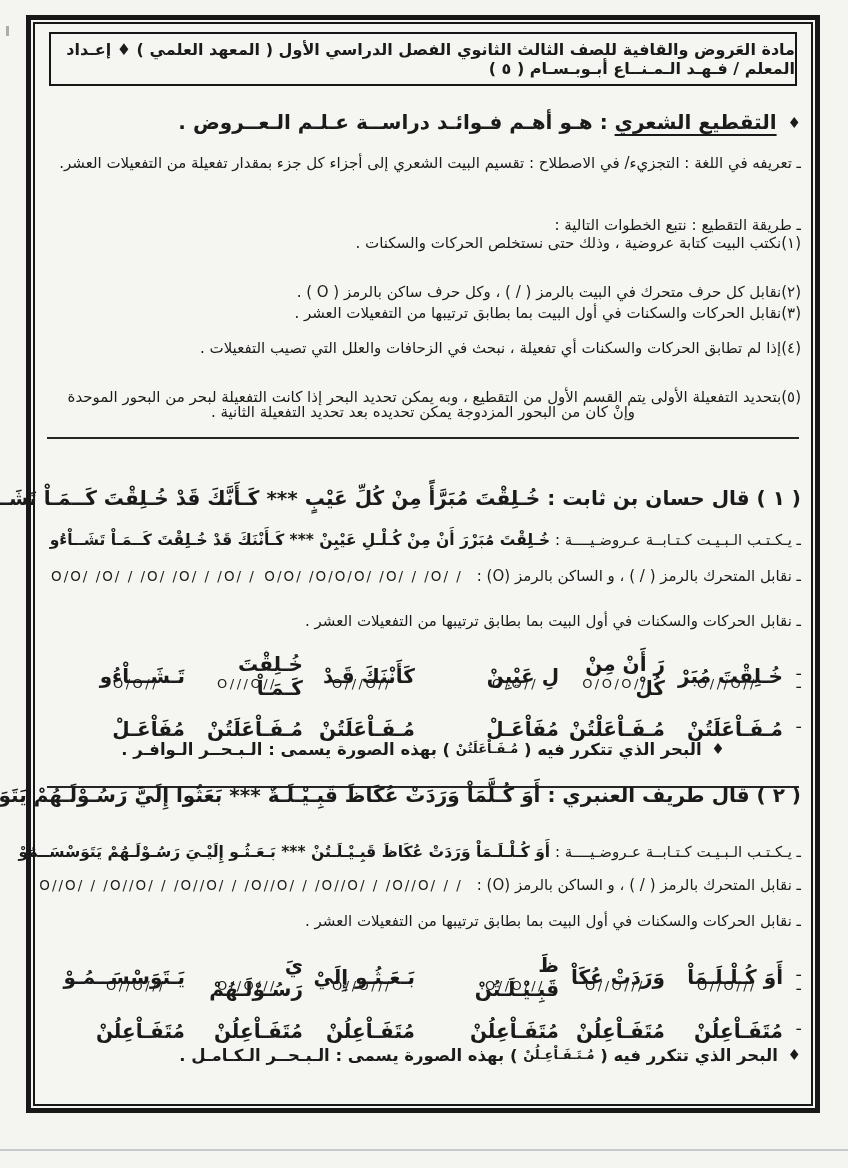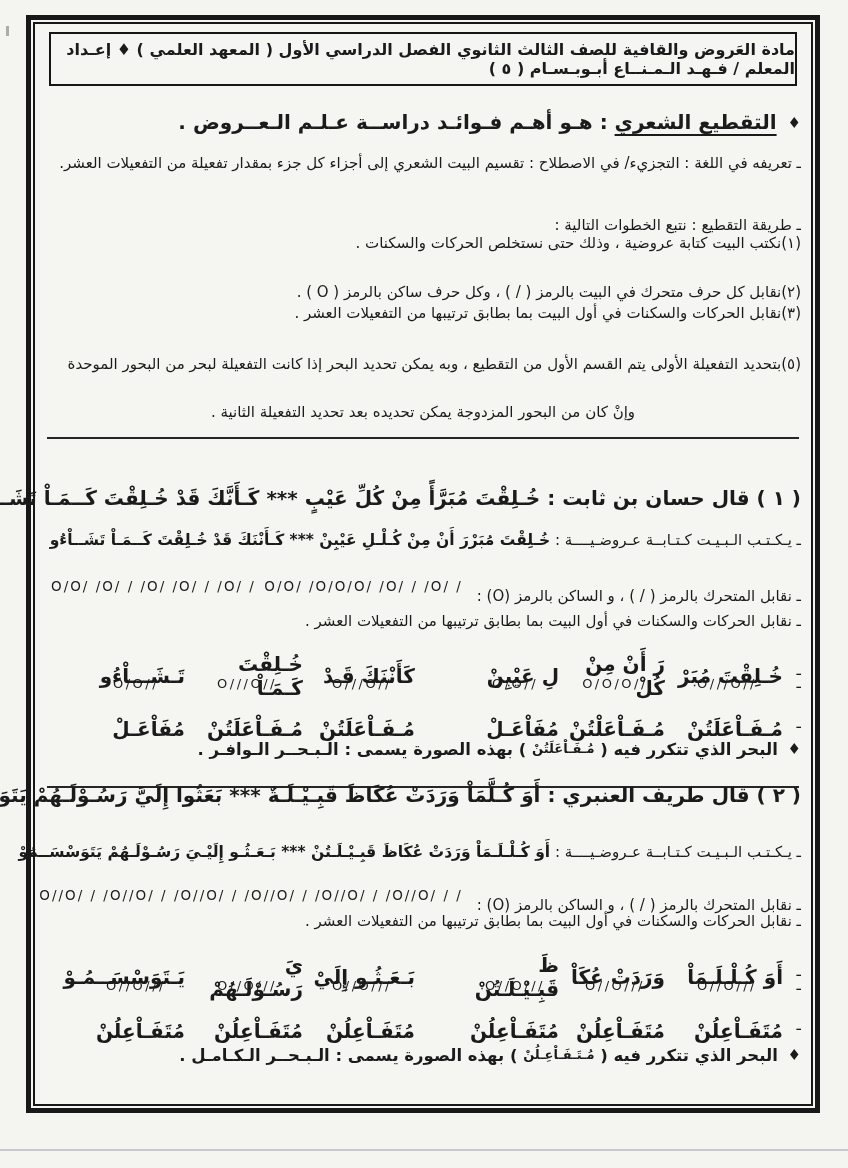--- a/index.html
+++ b/index.html
@@ -12,21 +12,21 @@
   .header-box{position:absolute;top:8px;left:14px;right:14px;height:50px;border:2px solid #161616;
               display:flex;align-items:center;justify-content:center;}
   .header-text{font-size:16px;font-weight:bold;letter-spacing:0;}
   .title-line{font-size:20px;font-weight:bold;}
   .u{text-decoration:underline;text-underline-offset:5px;text-decoration-thickness:1.5px;}
   .body-line{font-size:15px;}
   .step{font-size:15px;}
   .centered{text-align:center;}
   .hr{position:absolute;left:12px;right:12px;height:2px;background:#262626;}
   .verse{font-size:20px;font-weight:bold;}
-  .plabel{font-size:15px;margin-top:20px;}
+  .plabel{font-size:15px;}
   .ptext{font-size:15.5px;font-weight:bold;}
   .symline{display:flex;align-items:center;}
   .sym{direction:ltr;unicode-bidi:isolate;font-size:13.5px;letter-spacing:2px;font-weight:500;}
   .sym-b{margin-right:auto;margin-left:6px;}
   .sym-a{margin-right:14px;}
   .trow{position:absolute;right:10px;display:grid;direction:rtl;
         grid-template-columns:12px 112px 100px 88px 44px 106px 112px 98px;column-gap:6px;align-items:center;}
   .tcell{text-align:right;font-weight:bold;font-size:20px;margin-top:12px;}
   .tsym{text-align:center;direction:ltr;unicode-bidi:isolate;font-size:13px;letter-spacing:2.5px;}
   .dash{font-size:15px;text-align:right;}
@@ -53,21 +53,22 @@
 
         <div class="abs title-line" style="top:86px;">
           <span class="bullet">♦</span>
           <span class="u">التقطيع الشعري</span><span> : هـو أهـم فـوائـد دراســة عـلـم الـعــروض .</span>
         </div>
         <div class="abs body-line" style="top:192px;">ـ طريقة التقطيع : نتبع الخطوات التالية :</div>
 
         <div class="abs step" style="top:210px;">(١)نكتب البيت كتابة عروضية ، وذلك حتى نستخلص الحركات والسكنات .</div>
         <div class="abs step" style="top:259px;">(٢)نقابل كل حرف متحرك في البيت بالرمز ( / ) ، وكل حرف ساكن بالرمز ( O ) .</div>
         <div class="abs step" style="top:280px;">(٣)نقابل الحركات والسكنات في أول البيت بما بطابق ترتيبها من التفعيلات العشر .</div>
-        <div class="abs step" style="top:331px;">(٥)بتحديد التفعيلة الأولى يتم القسم الأول من التقطيع ، وبه يمكن تحديد البحر إذا كانت التفعيلة لبحر من البحور الموحدة</div>
+        <div class="abs step" style="top:315px;">(٤)إذا لم تطابق الحركات والسكنات أي تفعيلة ، نبحث في الزحافات والعلل التي تصيب التفعيلات .</div>
+        <div class="abs step" style="top:364px;">(٥)بتحديد التفعيلة الأولى يتم القسم الأول من التقطيع ، وبه يمكن تحديد البحر إذا كانت التفعيلة لبحر من البحور الموحدة</div>
         <div class="abs step centered" style="top:379px;">وإنْ كان من البحور المزدوجة يمكن تحديده بعد تحديد التفعيلة الثانية .</div>
 
         <div class="hr" style="top:413px;"></div>
 
 
         <div class="abs verse" style="top:462px;">( ١ ) قال حسان بن ثابت : خُـلِقْتَ مُبَرَّأً مِنْ كُلِّ عَيْبٍ *** كَـأَنَّكَ قَدْ خُـلِقْتَ كَــمَـاْ تَشَــاْءُ</div>
 
         <div class="abs" style="top:506px;">
           <span class="plabel">ـ يـكـتـب الـبـيـت كـتـابــة عـروضـيــــة : </span><span class="ptext">خُـلِقْتَ مُبَرْرَ أَنْ مِنْ كُـلْـلِ عَيْبِنْ *** كَـأَنْنَكَ قَدْ خُـلِقْتَ كَــمَـاْ تَشَــاْءُو</span>
         </div>
@@ -104,21 +105,21 @@
           <span class="dash">ـ</span>
           <span class="tcell">مُـفَـاْعَلَتُنْ</span>
           <span class="tcell">مُـفَـاْعَلْتُنْ</span>
           <span class="tcell">مُفَاْعَـلْ</span>
           <span></span>
           <span class="tcell">مُـفَـاْعَلَتُنْ</span>
           <span class="tcell">مُـفَـاْعَلَتُنْ</span>
           <span class="tcell">مُفَاْعَـلْ</span>
         </div>
 
-        <div class="abs bahr" style="top:716px;">
+        <div class="abs bahr" style="top:716px;text-align:center;">
           <span class="bullet">♦</span>
           <span>البحر الذي تتكرر فيه ( </span><span class="taf">مُـفَـاْعَلَتُنْ</span><span> ) بهذه الصورة يسمى : </span><span>الـبـحــر الـوافـر .</span>
         </div>
 
         <div class="hr" style="top:762px;"></div>
 
         <div class="abs verse" style="top:759px;">( ٢ ) قال طريف العنبري : أَوَ كُـلَّمَاْ وَرَدَتْ عُكَاظَ قَبِـيْـلَـةٌ *** بَعَثُوا إِلَيَّ رَسُـوْلَـهُمْ يَتَوَسَّــمُ</div>
 
         <div class="abs" style="top:818px;">
           <span class="plabel">ـ يـكـتـب الـبـيـت كـتـابــة عـروضـيــــة : </span><span class="ptext">أَوَ كُـلْـلَـمَاْ وَرَدَتْ عُكَاظَ قَبِـيْـلَـتُنْ *** بَـعَـثُـو إِلَيْـيَ رَسُـوْلَـهُمْ يَتَوَسْسَــمُوْ</span>

